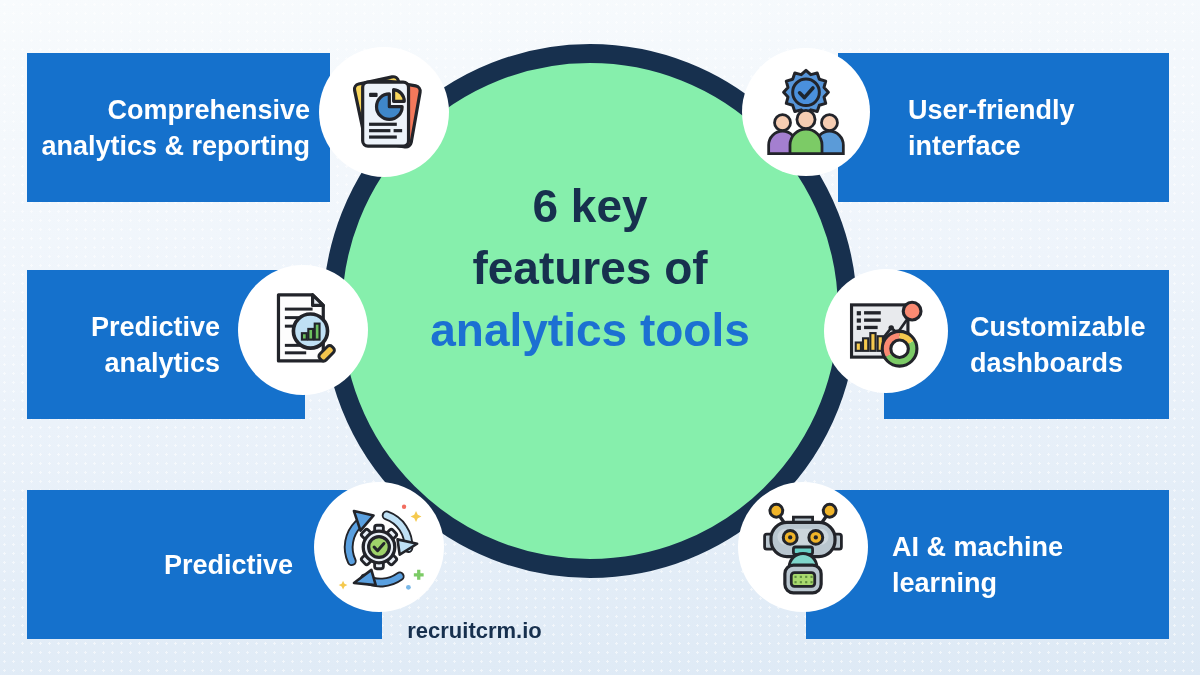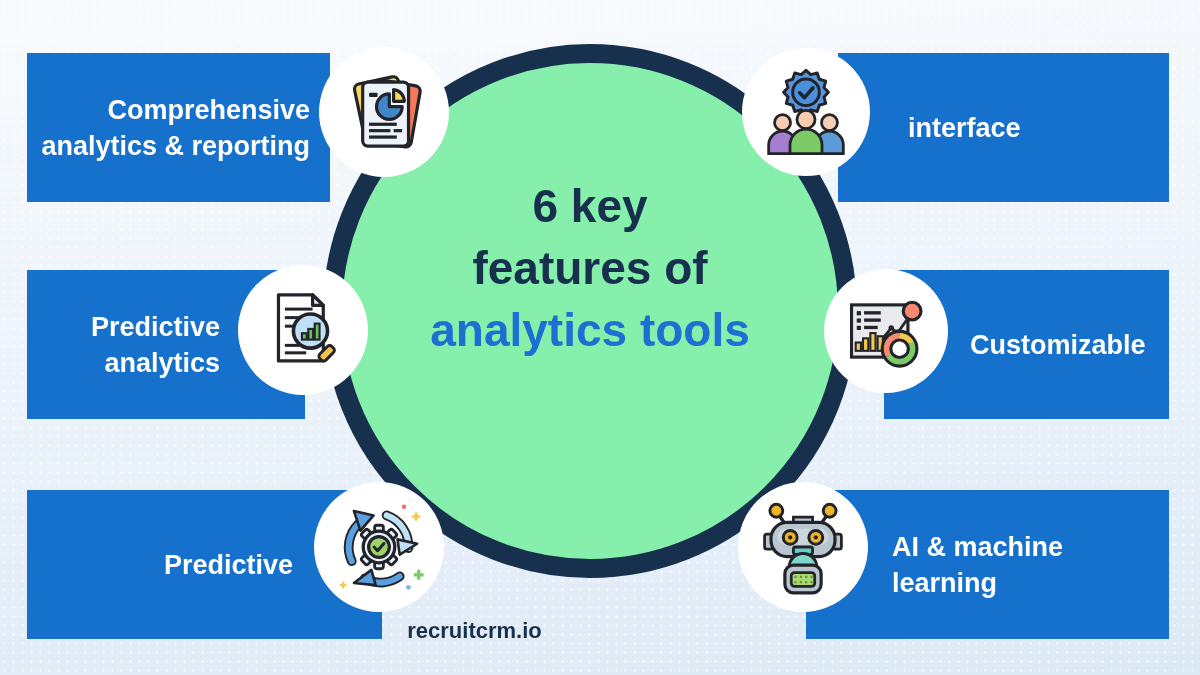--- a/index.html
+++ b/index.html
@@ -84,28 +84,30 @@
   <div class="title-line">6 key</div>
   <div class="title-line">features of</div>
   <div class="title-line accent">analytics tools</div>
 </div>
 
 <div class="banner left" id="banner-1">
   <span>Comprehensive</span>
   <span>analytics &amp; reporting</span>
 </div>
 <div class="banner right" id="banner-2">
+  <span>User-friendly</span>
   <span>interface</span>
 </div>
 <div class="banner left" id="banner-3">
   <span>Predictive</span>
   <span>analytics</span>
 </div>
 <div class="banner right" id="banner-4">
   <span>Customizable</span>
+  <span>dashboards</span>
 </div>
 <div class="banner left" id="banner-5">
   <span>Predictive</span>
 </div>
 <div class="banner right" id="banner-6">
   <span>AI &amp; machine</span>
   <span>learning</span>
 </div>
 
 <div class="icon-circle" id="circle-1">

